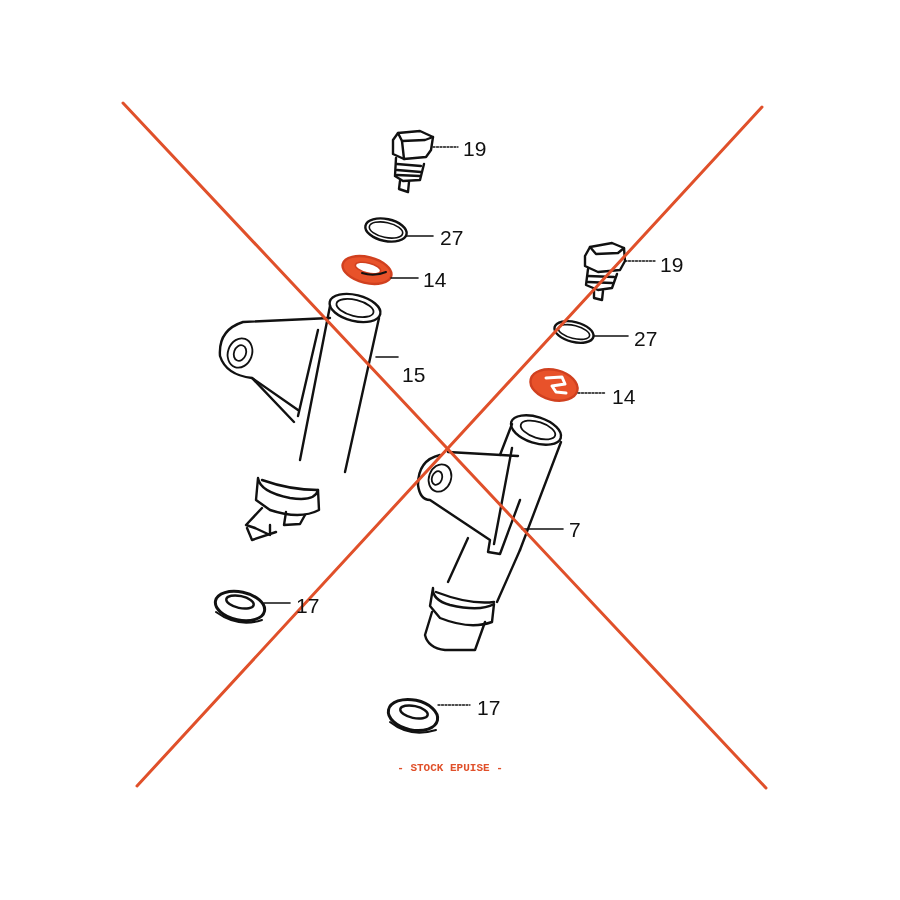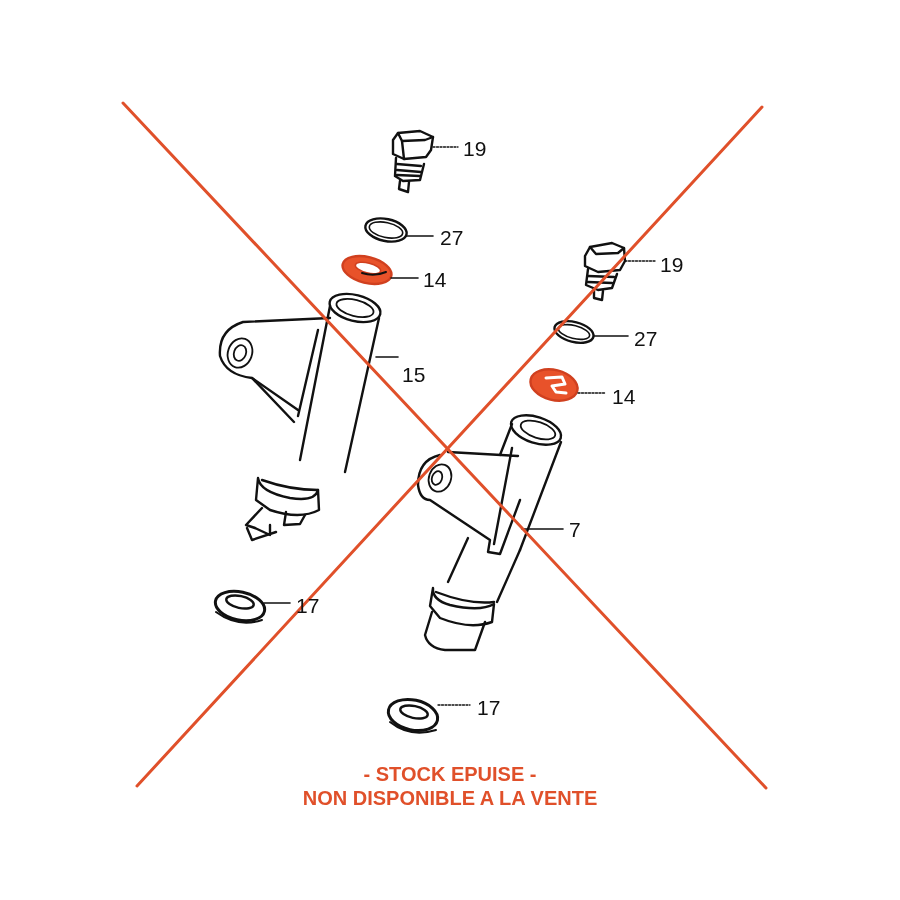--- a/index.html
+++ b/index.html
@@ -2,21 +2,21 @@
 <html><head>
 <meta charset="utf-8">
 <style>
   html, body { margin: 0; padding: 0; background: #ffffff; }
   body { width: 900px; height: 900px; position: relative; overflow: hidden;
          font-family: "Liberation Sans", sans-serif; }
   #canvas { position: absolute; left: 0; top: 0; width: 900px; height: 900px; }
   .callout { position: absolute; font-family: Liberation Sans, sans-serif;
              font-size: 21px; color: #111; line-height: 1; }
   .notice { position: absolute; left: 250px; width: 400px; text-align: center;
-            font-family: Liberation Sans, sans-serif; font-size: 20px;
+            font-family: Liberation Mono, monospace; font-size: 11px;
             font-weight: bold; color: #e0502a; line-height: 1.2; }
 </style>
 </head>
 <body>
 
 <svg id="canvas" viewBox="0 0 900 900" xmlns="http://www.w3.org/2000/svg">
   <g fill="none" stroke="#111" stroke-width="2.4" stroke-linecap="round" stroke-linejoin="round">
 
     <g>
       <path d="M393 140 L398 133 L420 131 L433 137 L431 150 L426 157 L404 159 L393 154 Z" fill="#fff"></path>
@@ -134,14 +134,13 @@
 <div class="callout" style="left:296px; top:595px;">17</div>
 
 <div class="callout" style="left:660px; top:254px;">19</div>
 <div class="callout" style="left:634px; top:328px;">27</div>
 <div class="callout" style="left:612px; top:386px;">14</div>
 <div class="callout" style="left:569px; top:519px;">7</div>
 <div class="callout" style="left:477px; top:697px;">17</div>
 
 <div class="notice" style="top:762px;">
   <div>- STOCK EPUISE -</div>
-  <div>NON DISPONIBLE A LA VENTE</div>
 </div>
 
 </body></html>

